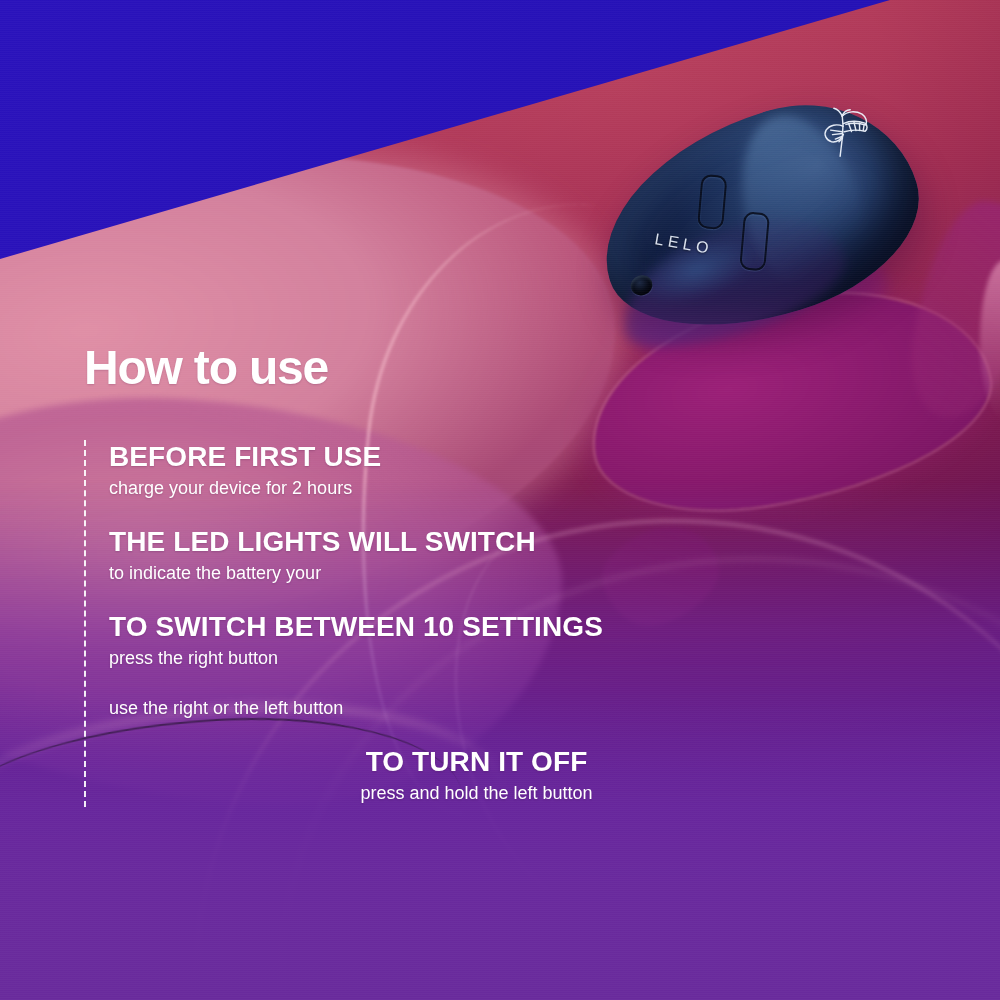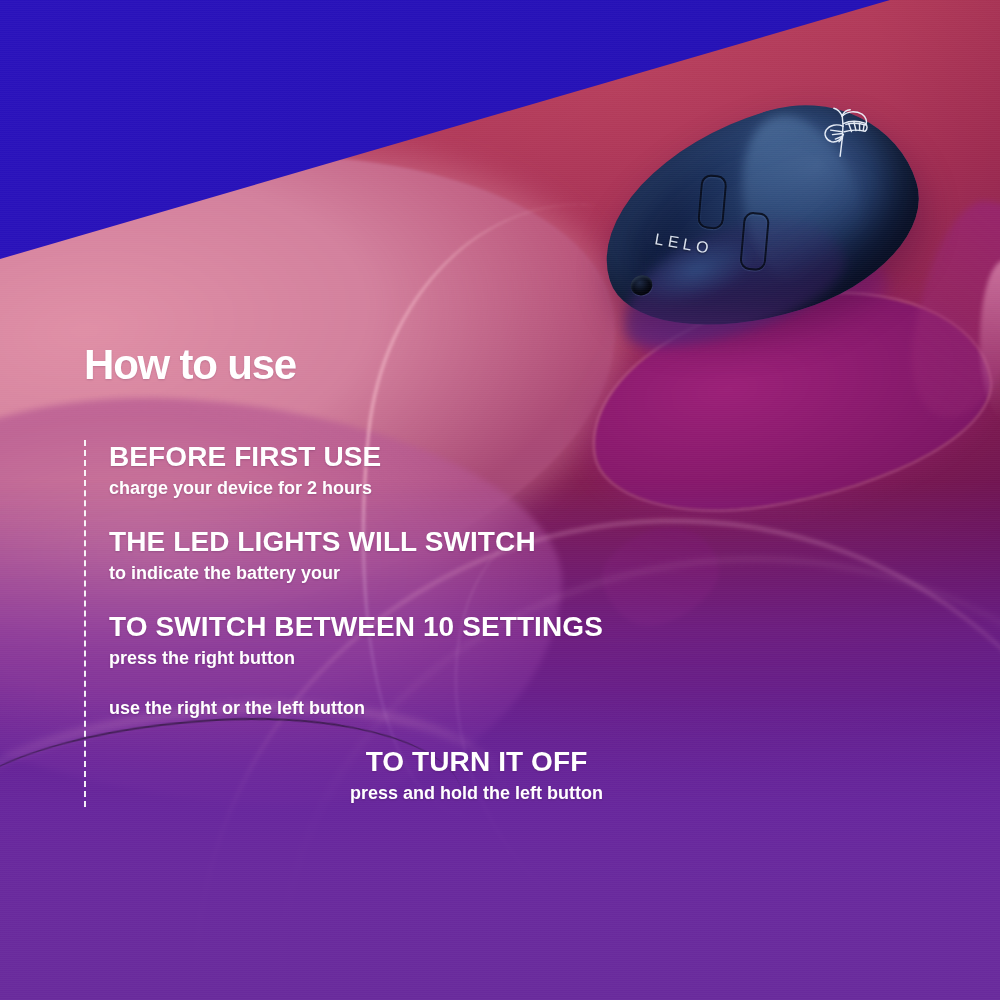--- a/index.html
+++ b/index.html
@@ -153,21 +153,21 @@
     position:absolute; left:0; top:0; width:100%; height:100%;
     background:linear-gradient(120deg,#2a12bb 0%,#2411b5 55%,#1f0fae 100%);
     clip-path:polygon(0 0, 890px 0, 0 259px);
   }
 
   
   .headline{
     position:absolute;
     left:84px; top:344px;
     color:#fff;
-    font-size:42px;
+    font-size:48px;
     font-weight:700;
     letter-spacing:-1.2px;
     line-height:1;
     text-shadow:0 1px 2px rgba(60,10,60,.18);
   }
 
   .steps{
     position:absolute;
     left:84px; top:440px;
     width:760px;
@@ -181,21 +181,21 @@
     font-size:28px;
     font-weight:700;
     letter-spacing:.1px;
     line-height:1.18;
     white-space:nowrap;
     text-shadow:0 1px 2px rgba(60,10,60,.22);
   }
   .step-desc{
     color:#fff;
     font-size:18px;
-    font-weight:700;
+    font-weight:400;
     line-height:1.5;
     margin-top:2px;
     white-space:nowrap;
     text-shadow:0 1px 2px rgba(60,10,60,.22);
   }
 
   
   .device{
     position:absolute;
     left:598px; top:118px;

